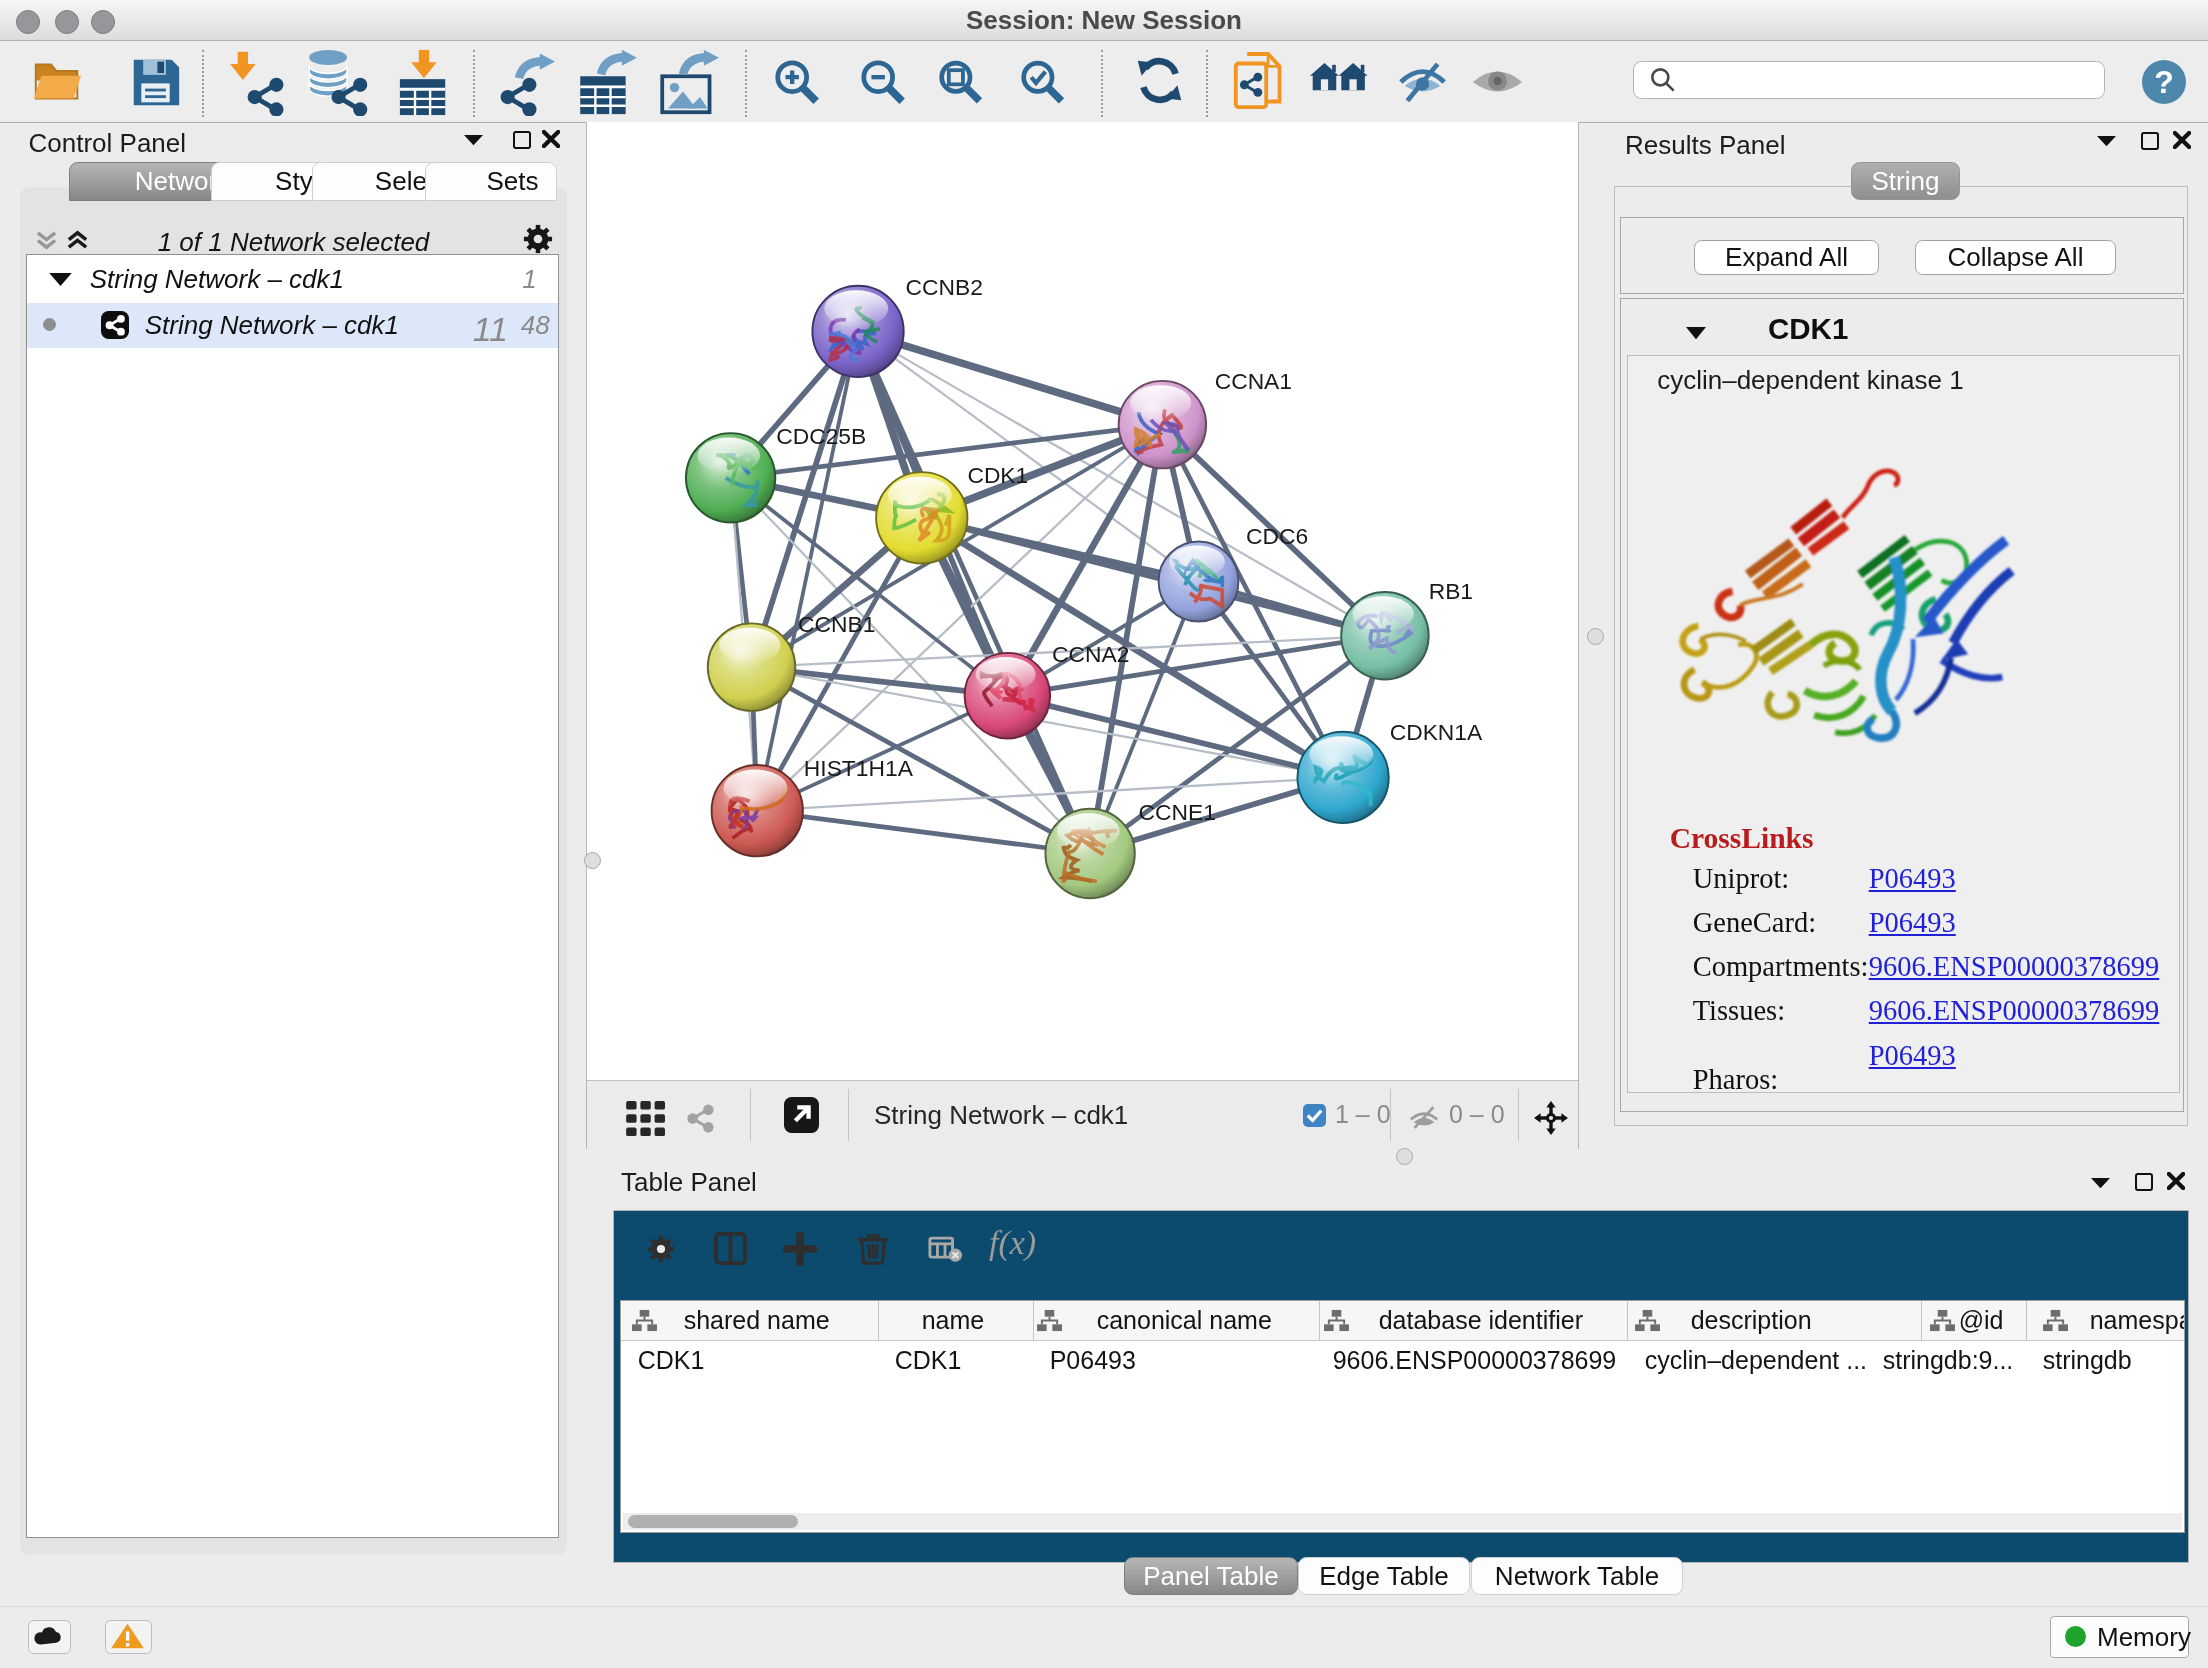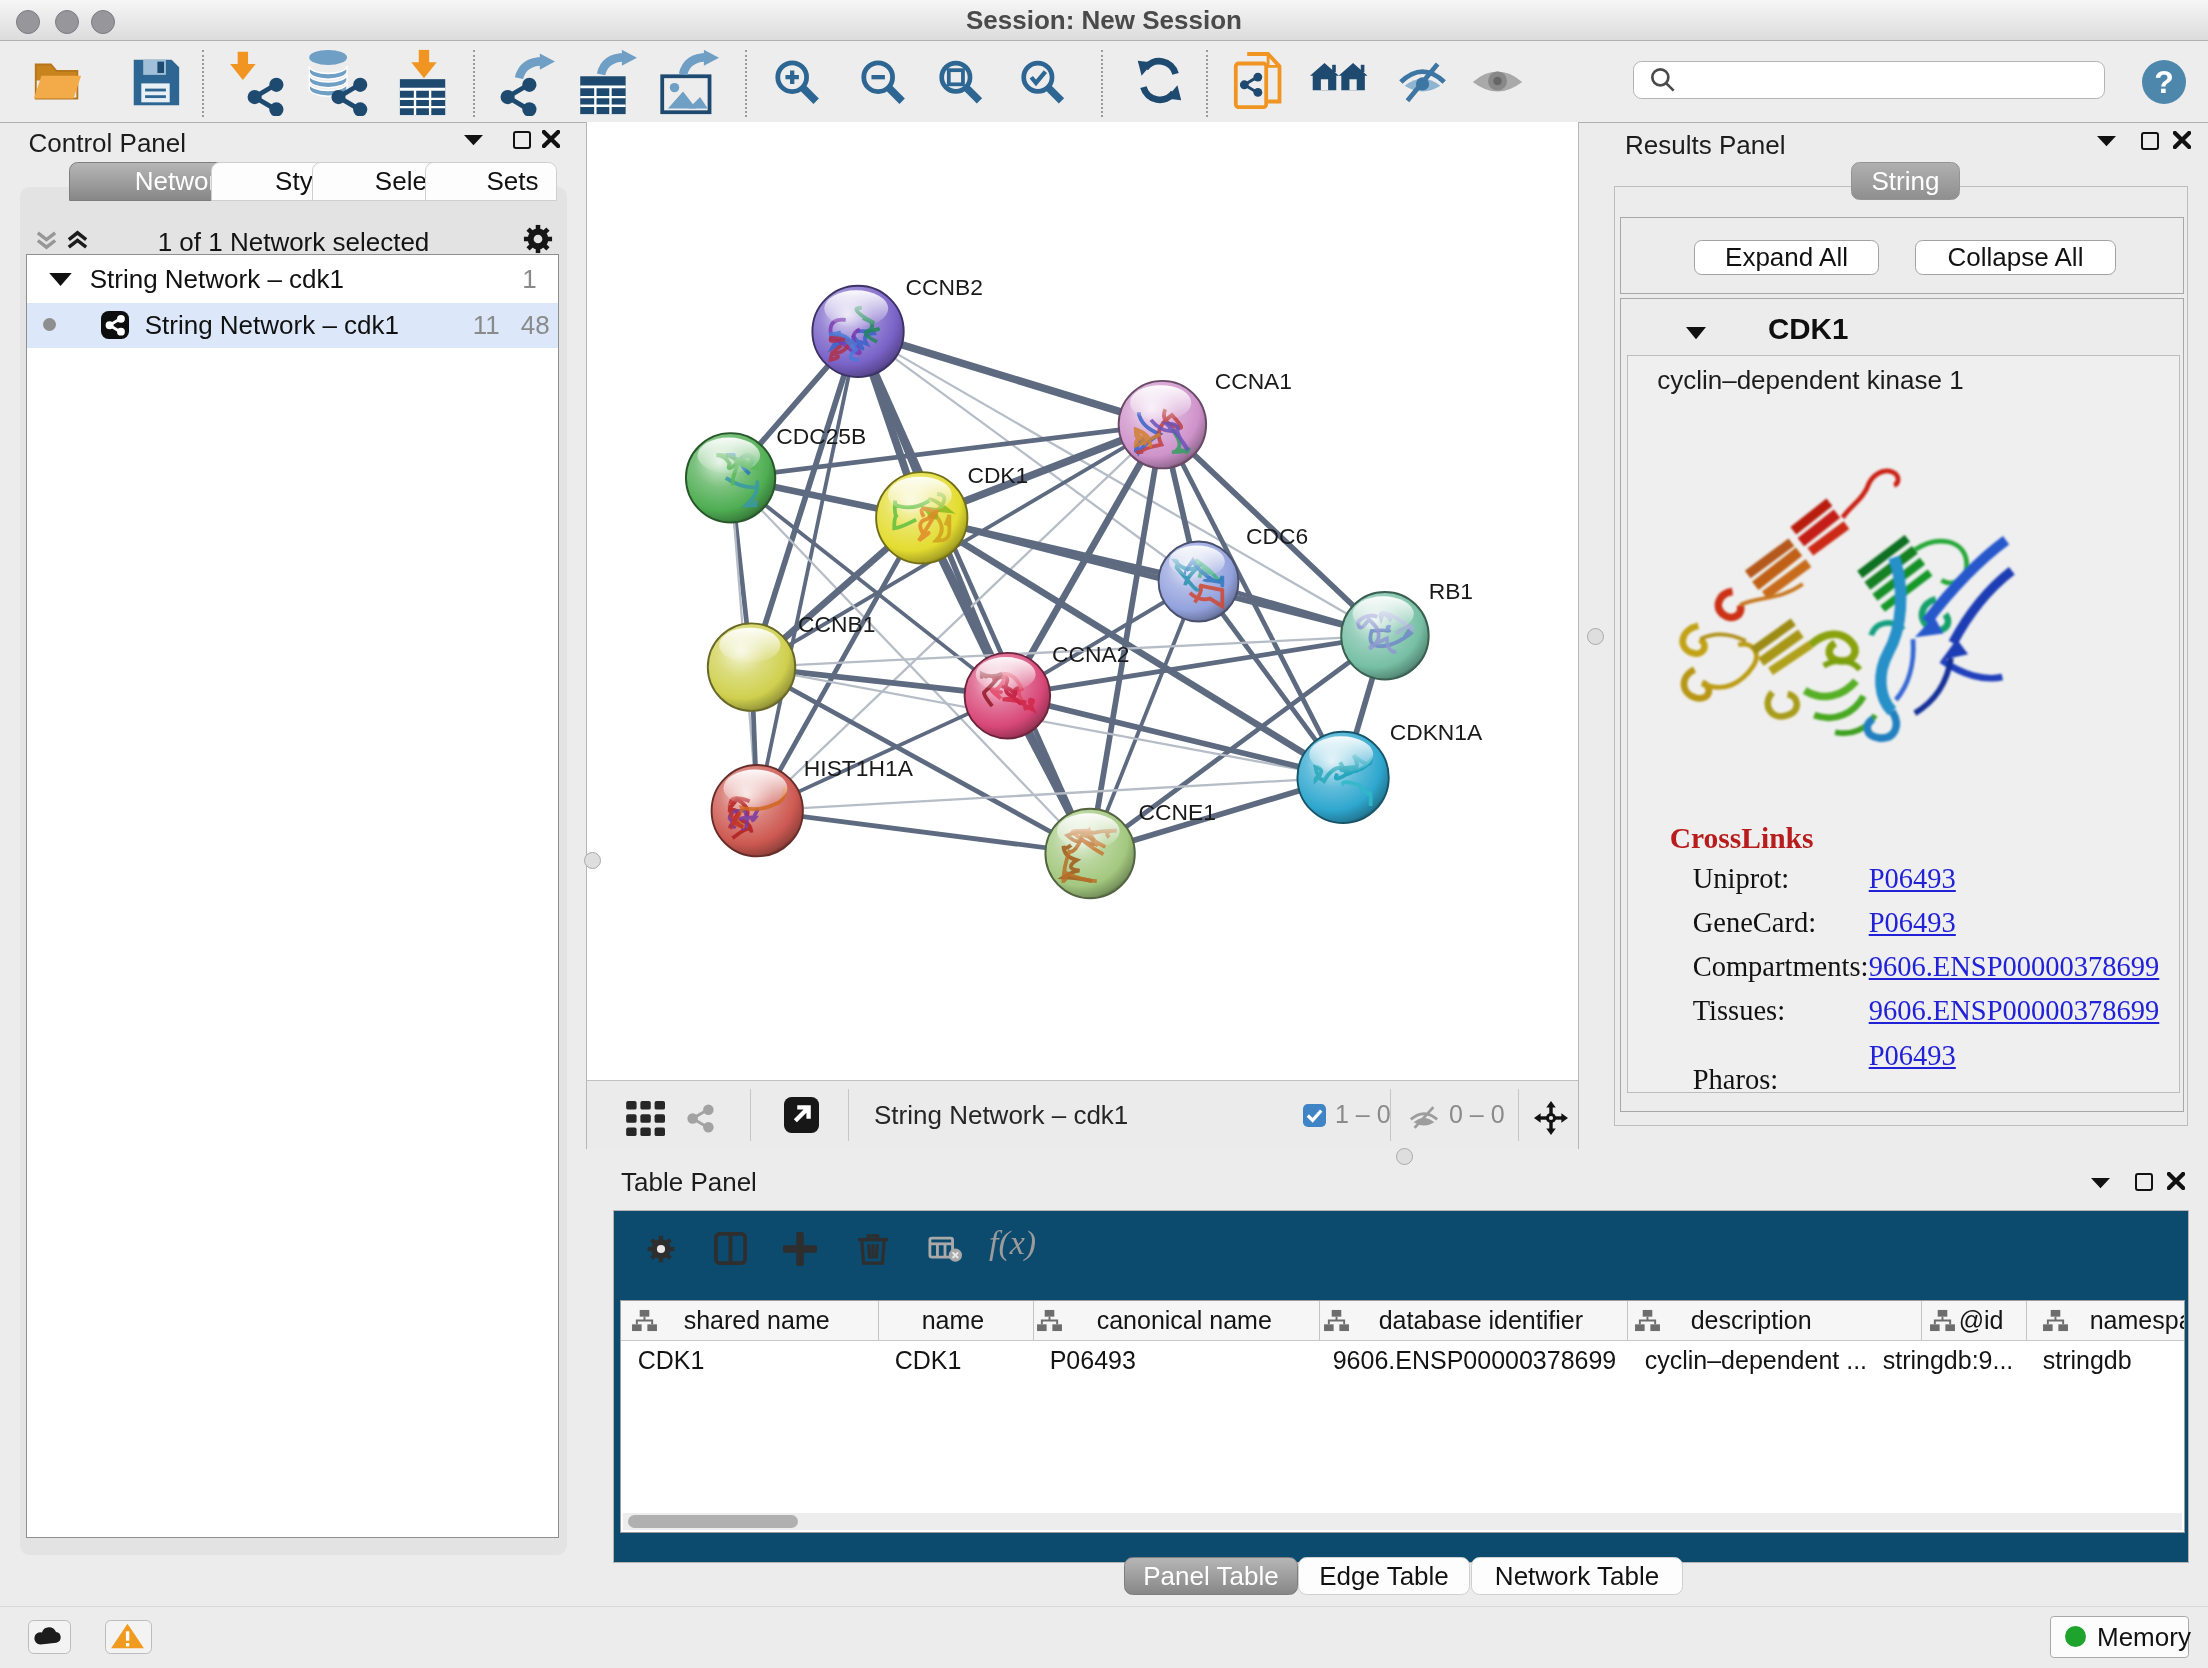--- a/index.html
+++ b/index.html
@@ -242,21 +242,21 @@
       <path d="M2 2 L17 17 M17 2 L2 17" stroke="#111" stroke-width="4.5" stroke-linecap="round"></path>
     </svg>
 
   <div id="ctltabs" class="abs" style="left:0;top:40px;width:578px;height:37px;z-index:3;">
     <div class="tab tabsel" style="left:69px;width:139px;">Network</div>
     <div class="tab tabwhite" style="left:211px;width:98px;">Style</div>
     <div class="tab tabwhite" style="left:312px;width:110px;">Select</div>
     <div class="tab tabwhite" style="left:425px;width:87px;">Sets</div>
   </div>
 
-  <div class="abs" id="subpanel" style="z-index:1;">
+  <div class="abs" id="subpanel" style="z-index:1;font-style:italic;">
 
     <svg class="abs" style="left:14.3px;top:41px;" width="25" height="25" viewBox="0 0 26 26">
         <path d="M4 5 L13 12 L22 5 M4 13 L13 20 L22 13" fill="none" stroke="#979797" stroke-width="3.6"></path>
       </svg>
     <svg class="abs" style="left:45px;top:41px;" width="25" height="25" viewBox="0 0 26 26">
         <path d="M4 12 L13 5 L22 12 M4 20 L13 13 L22 20" fill="none" stroke="#1c1c1c" stroke-width="3.6"></path>
       </svg>
     <div class="abs" style="left:0;top:40px;width:547px;text-align:center;font-size:26px;color:#131313;">1 of 1 Network selected</div>
     <svg class="abs" style="left:501px;top:35px;" width="34" height="34" viewBox="0 0 36 36">
         <rect x="-2.4" y="-14.9" width="4.8" height="5.5" transform="translate(18,18) rotate(0)" fill="#161616"></rect>
@@ -286,21 +286,21 @@
                 <line x1="12" y1="20" x2="27" y2="11"></line>
                 <line x1="12" y1="20" x2="27" y2="29"></line>
               </g>
               <g fill="#fff">
                 <circle cx="12" cy="20" r="5.5"></circle>
                 <circle cx="28" cy="11" r="5.5"></circle>
                 <circle cx="28" cy="29" r="5.5"></circle>
               </g>
             </svg></div>
         <span style="position:absolute;left:118px;top:6.7px;font-size:26px;color:#111;">String Network – cdk1</span>
-        <span class="gray" style="position:absolute;left:446px;top:6.7px;font-size:26px;">11</span>
+        <span class="gray" style="position:absolute;left:446px;top:6.7px;font-size:34px;">11</span>
         <span class="gray" style="position:absolute;left:494px;top:6.7px;font-size:26px;">48</span>
       </div>
     </div>
   </div>
 </div>
 
 <div class="abs" id="netpanel">
   <svg id="graph" width="991" height="958" viewBox="617 128 1042 1007" style="position:absolute;left:0;top:0;">
       <defs>
         <radialGradient id="gB2" cx="38%" cy="32%" r="72%">

